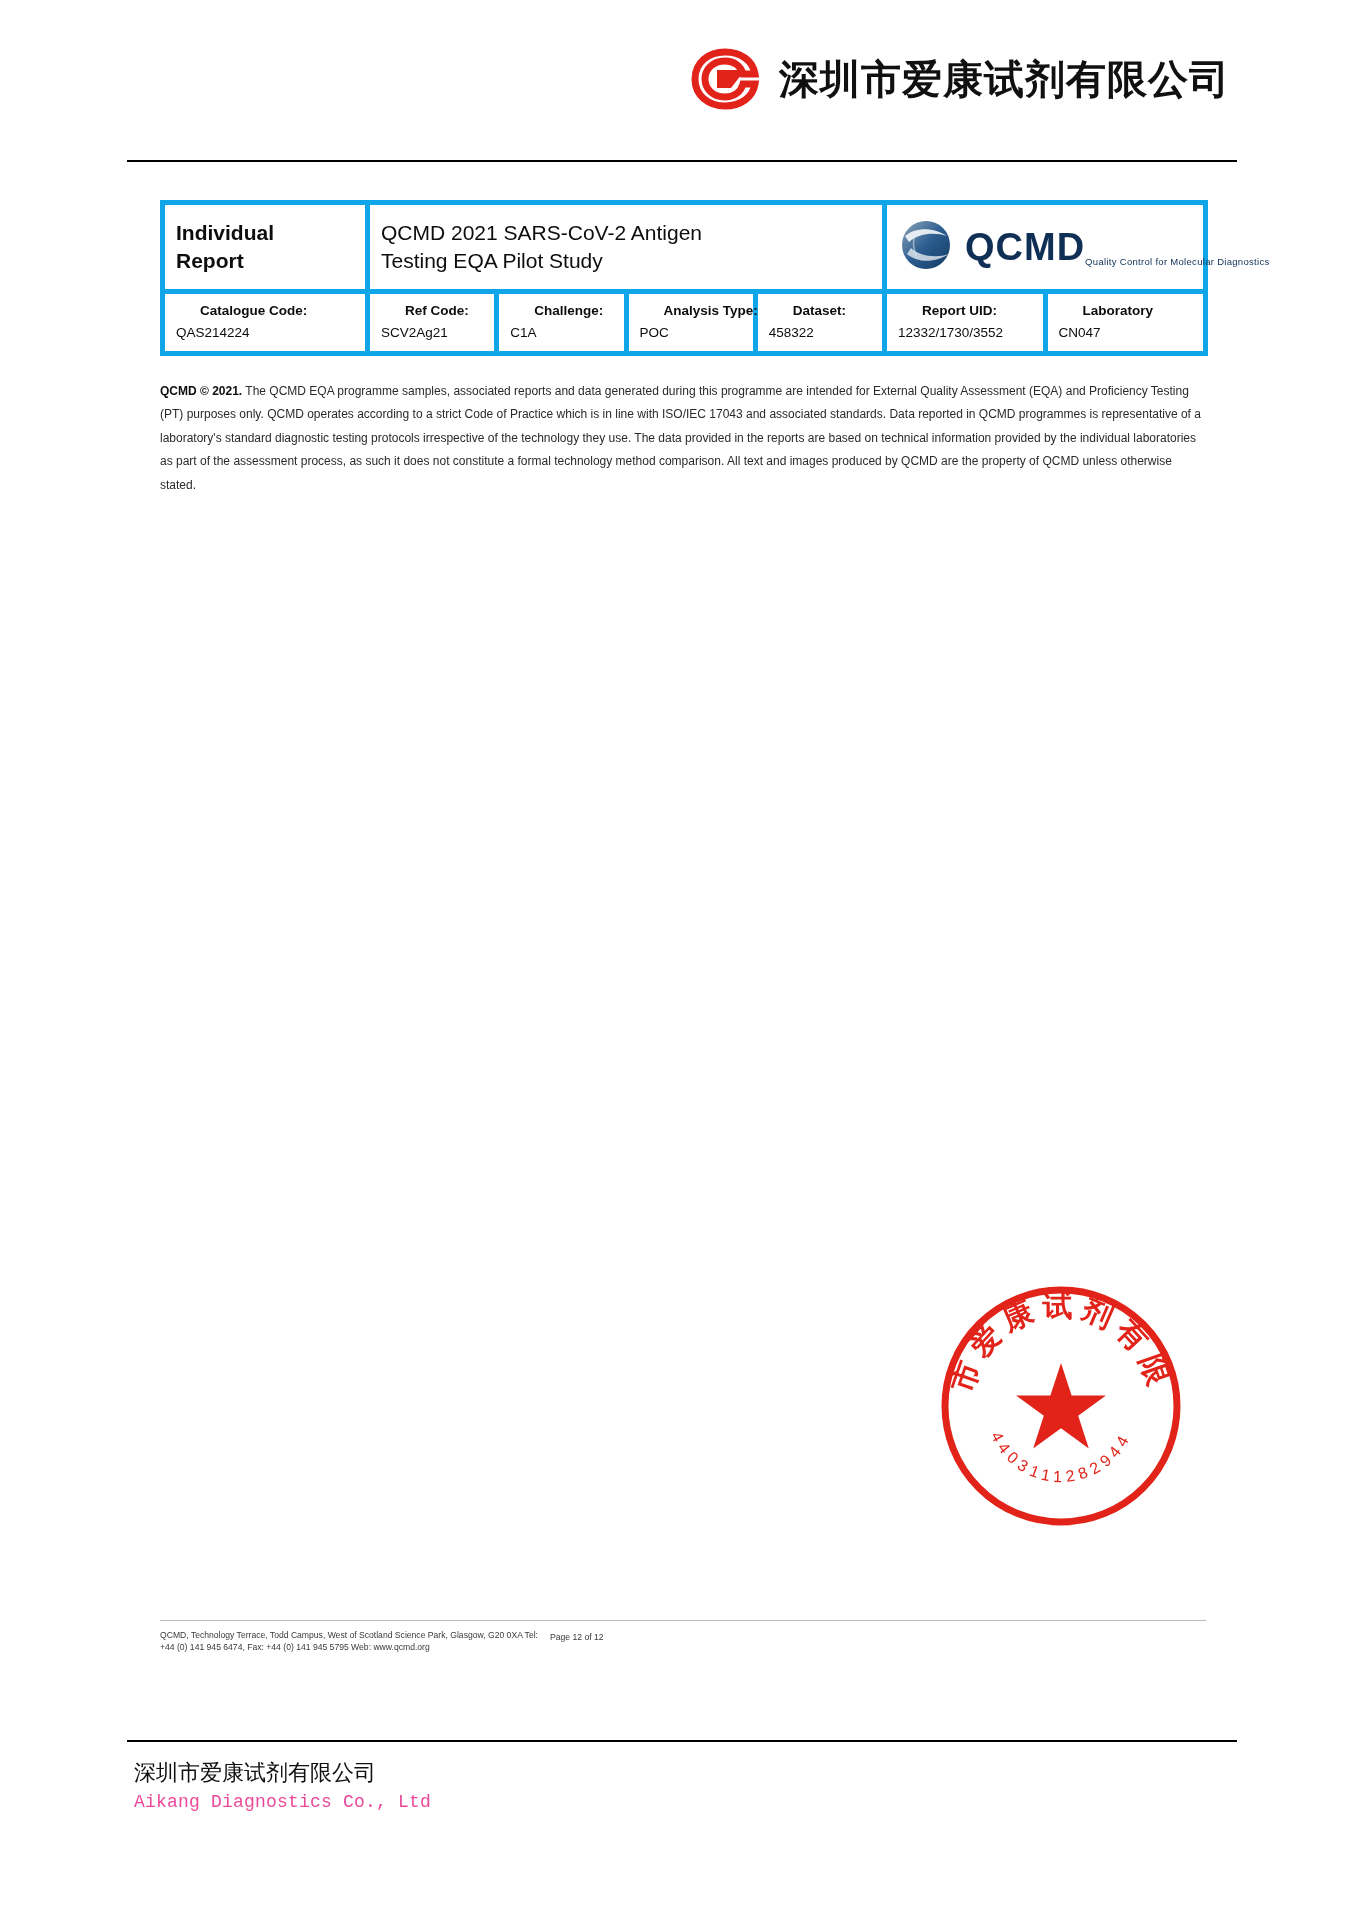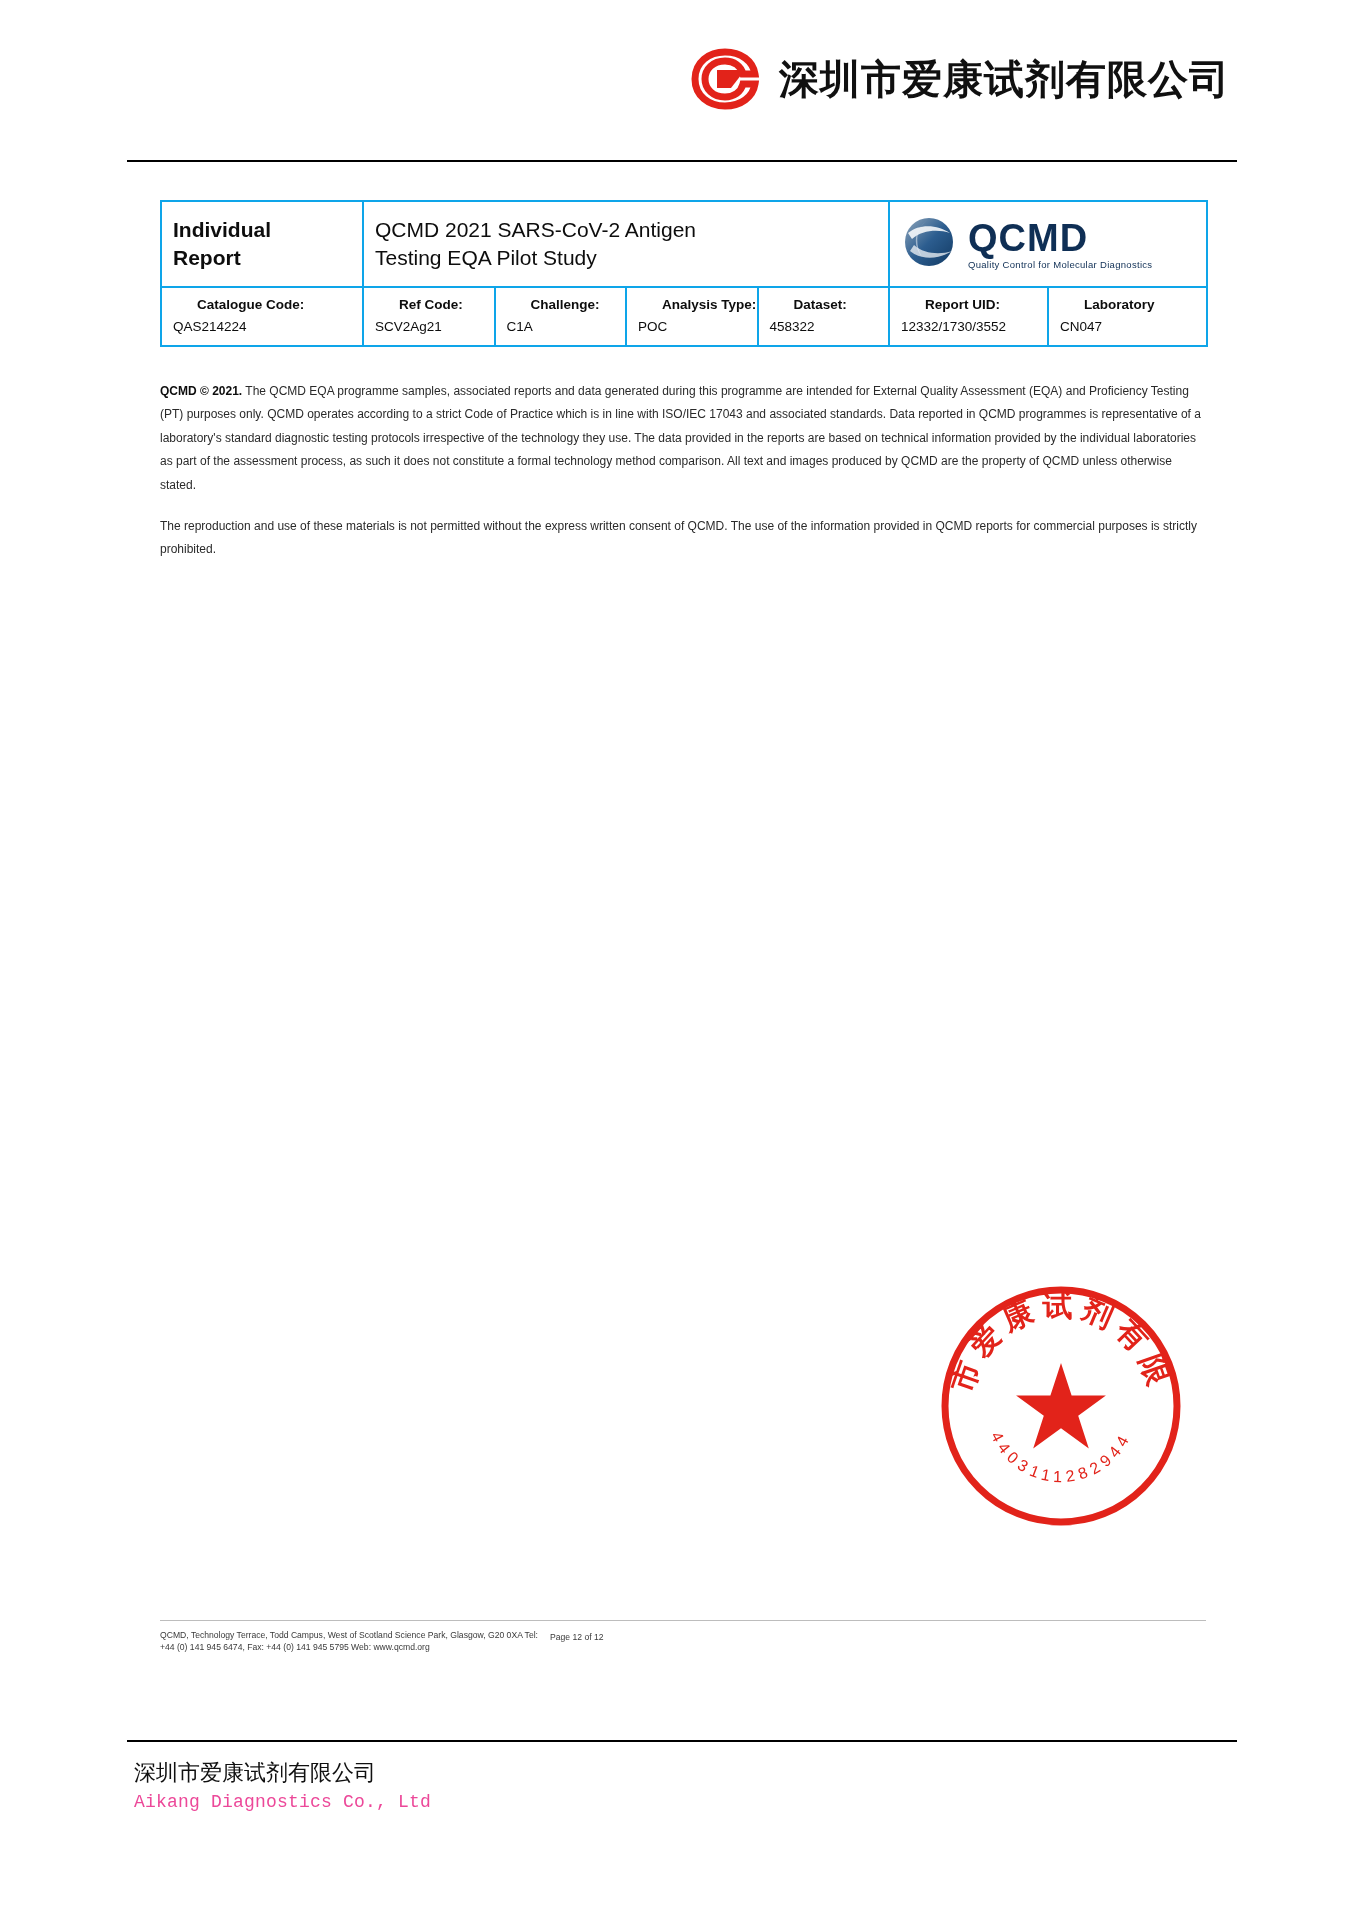--- a/index.html
+++ b/index.html
@@ -71,21 +71,21 @@
     left: 160px;
     top: 200px;
     width: 1048px;
   }
   table.report-head {
     border-collapse: collapse;
     width: 100%;
     table-layout: fixed;
   }
   table.report-head td {
-    border: 2px solid #0ea5e9;
+    border: 5px solid #0ea5e9;
     vertical-align: top;
     padding: 9px 11px 11px 11px;
   }
   .cell-title-left {
     width: 178px;
     font-size: 21px;
     font-weight: bold;
     line-height: 1.32;
     color: #0d0d0d;
     padding-top: 14px !important;
@@ -103,22 +103,22 @@
   }
   .qcmd-logo {
     display: flex;
     align-items: center;
     gap: 8px;
     height: 72px;
   }
   .qcmd-swirl { flex: 0 0 auto; }
   .qcmd-word {
     display: flex;
-    flex-direction: column;
-    align-items: flex-start;
+    flex-direction: row;
+    align-items: flex-end;
     line-height: 1;
   }
   .qcmd-word .big {
     font-size: 38px;
     font-weight: bold;
     letter-spacing: 1px;
     color: #0f2f55;
     font-family: "Liberation Sans", sans-serif;
   }
   .qcmd-word .small {
@@ -299,21 +299,20 @@
         <span class="fieldlabel">Laboratory</span>
         <span class="fieldvalue">CN047</span>
       </td>
     </tr>
   </tbody>
     </table>
 </div>
 
 <div class="disclaimer">
   <p><b>QCMD © 2021.</b><span> The QCMD EQA programme samples, associated reports and data generated during this programme are intended for External Quality Assessment (EQA) and Proficiency Testing (PT) purposes only. QCMD operates according to a strict Code of Practice which is in line with ISO/IEC 17043 and associated standards. Data reported in QCMD programmes is representative of a laboratory's standard diagnostic testing protocols irrespective of the technology they use. The data provided in the reports are based on technical information provided by the individual laboratories as part of the assessment process, as such it does not constitute a formal technology method comparison. All text and images produced by QCMD are the property of QCMD unless otherwise stated.</span></p>
-  <p>The reproduction and use of these materials is not permitted without the express written consent of QCMD. The use of the information provided in QCMD reports for commercial purposes is strictly prohibited.</p>
 </div>
 
 <div class="stamp">
   <svg width="246" height="246" viewBox="0 0 246 246" xmlns="http://www.w3.org/2000/svg">
     <defs>
       <path id="arcTop" d="M 33 123 A 90 90 0 0 1 213 123"></path>
       <path id="arcBottom" d="M 47 123 A 76 76 0 0 0 199 123"></path>
     </defs>
     <circle cx="123" cy="123" r="116" fill="none" stroke="#e2231a" stroke-width="7"></circle>
     <text font-family="'Liberation Serif', serif" font-size="30" font-weight="bold" fill="#e2231a" letter-spacing="7">

